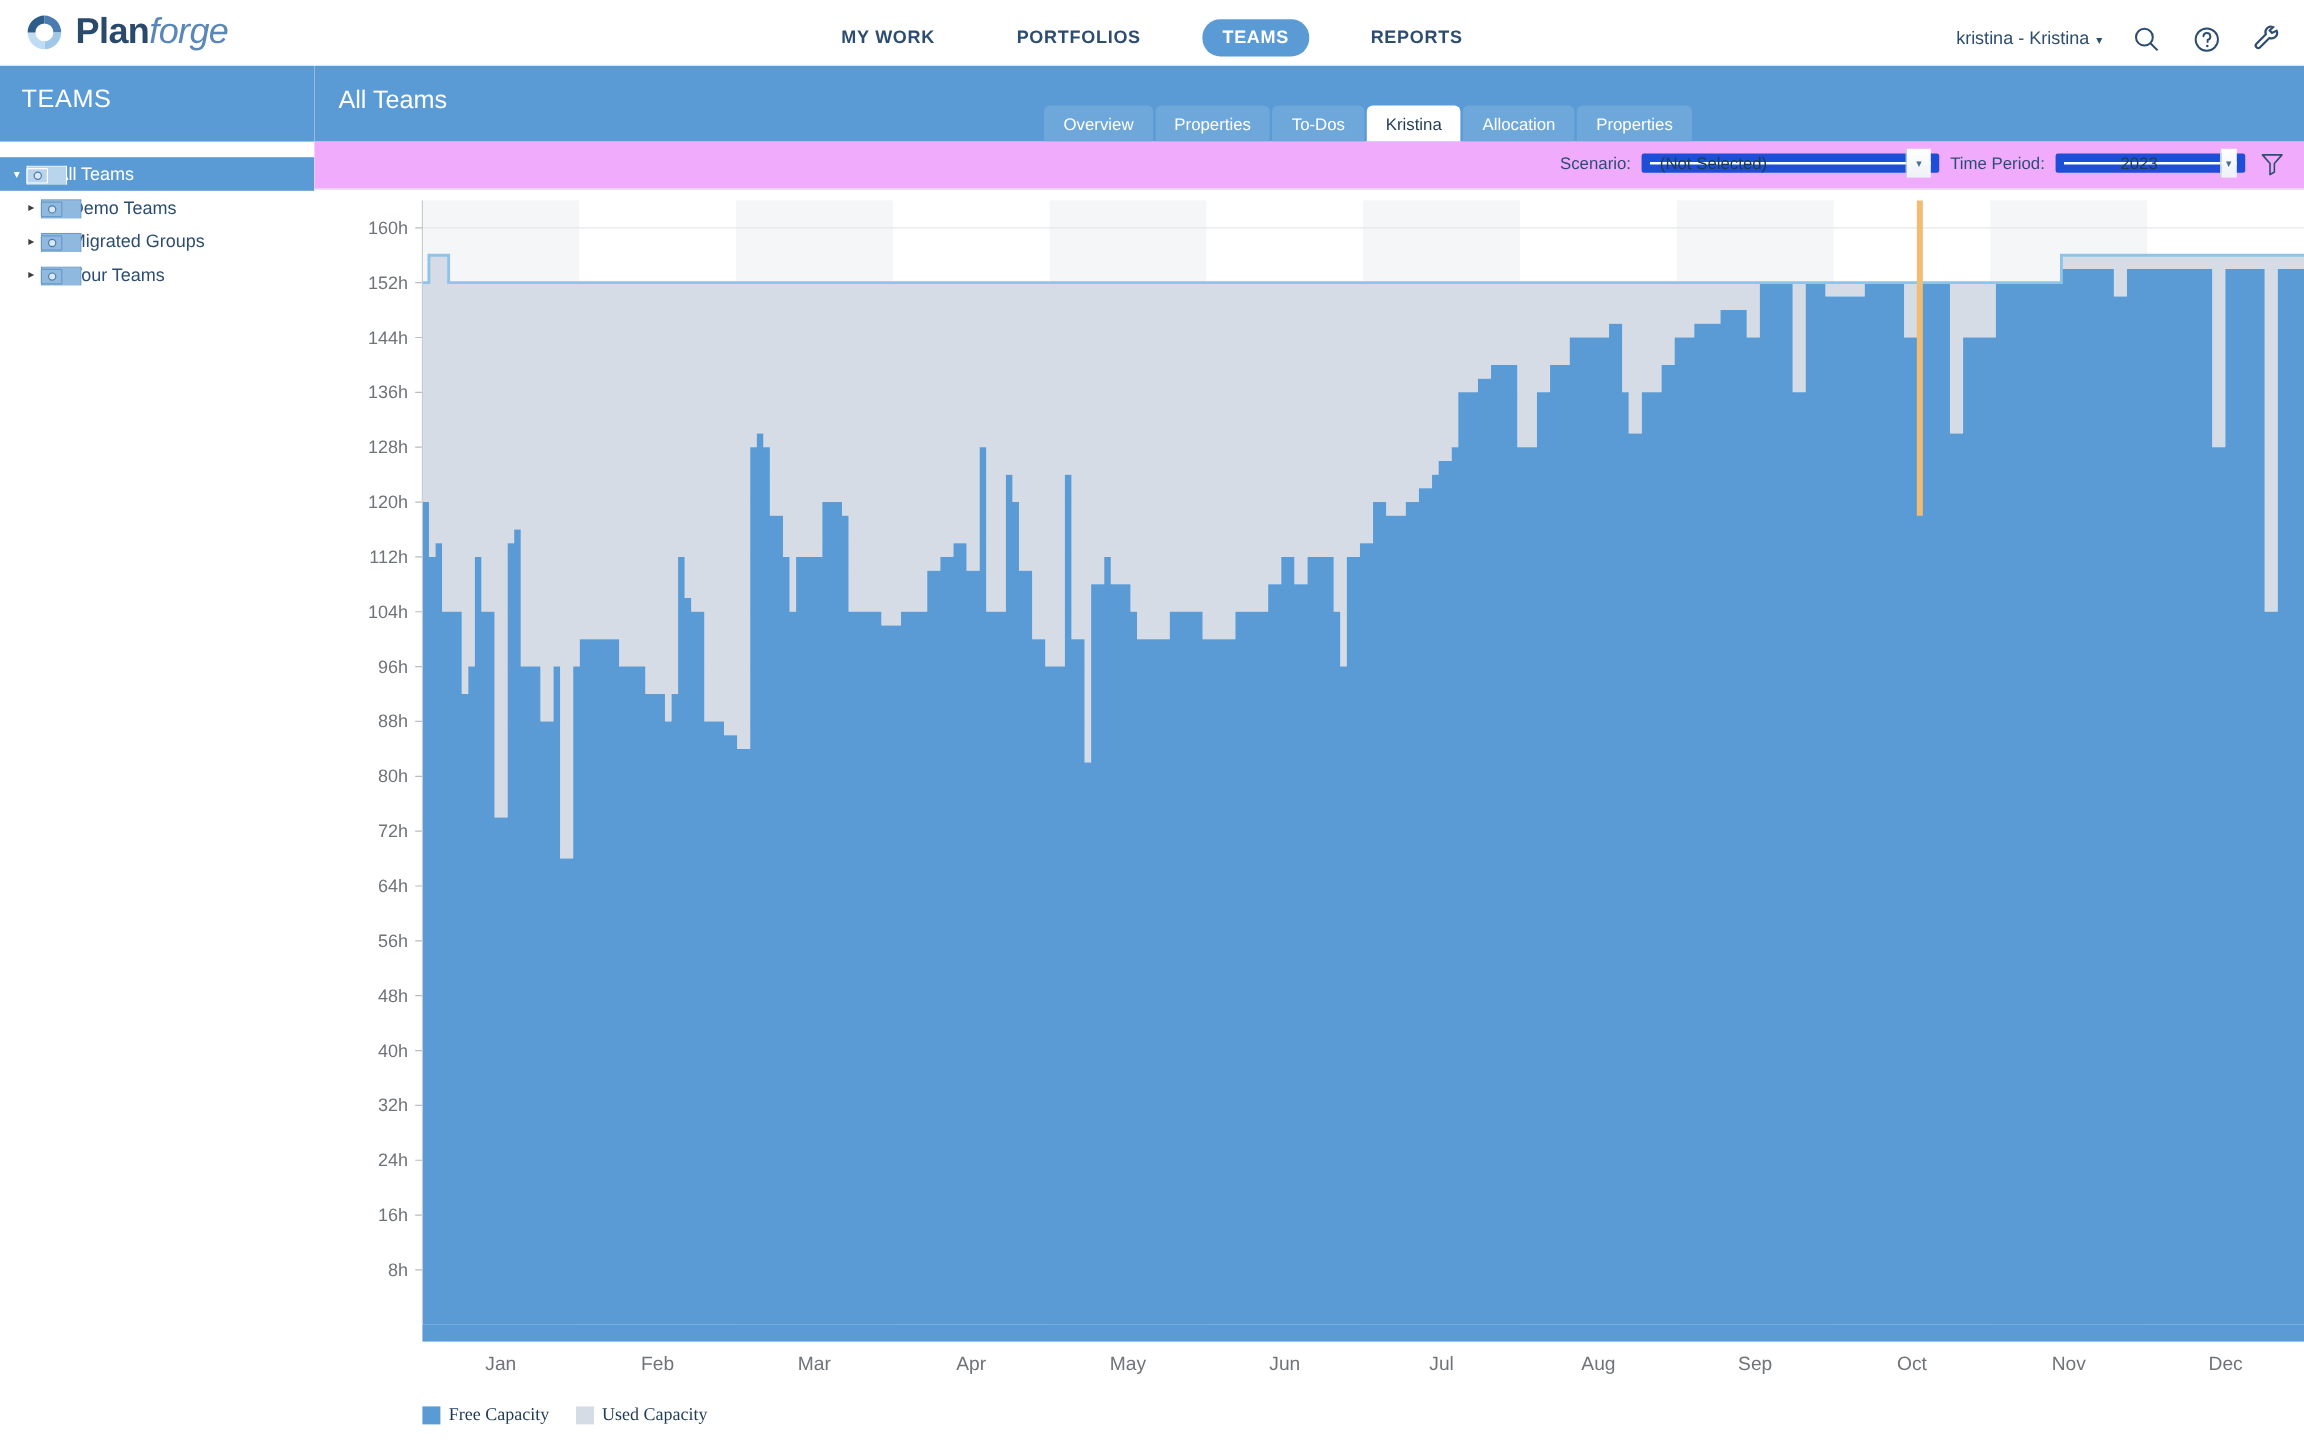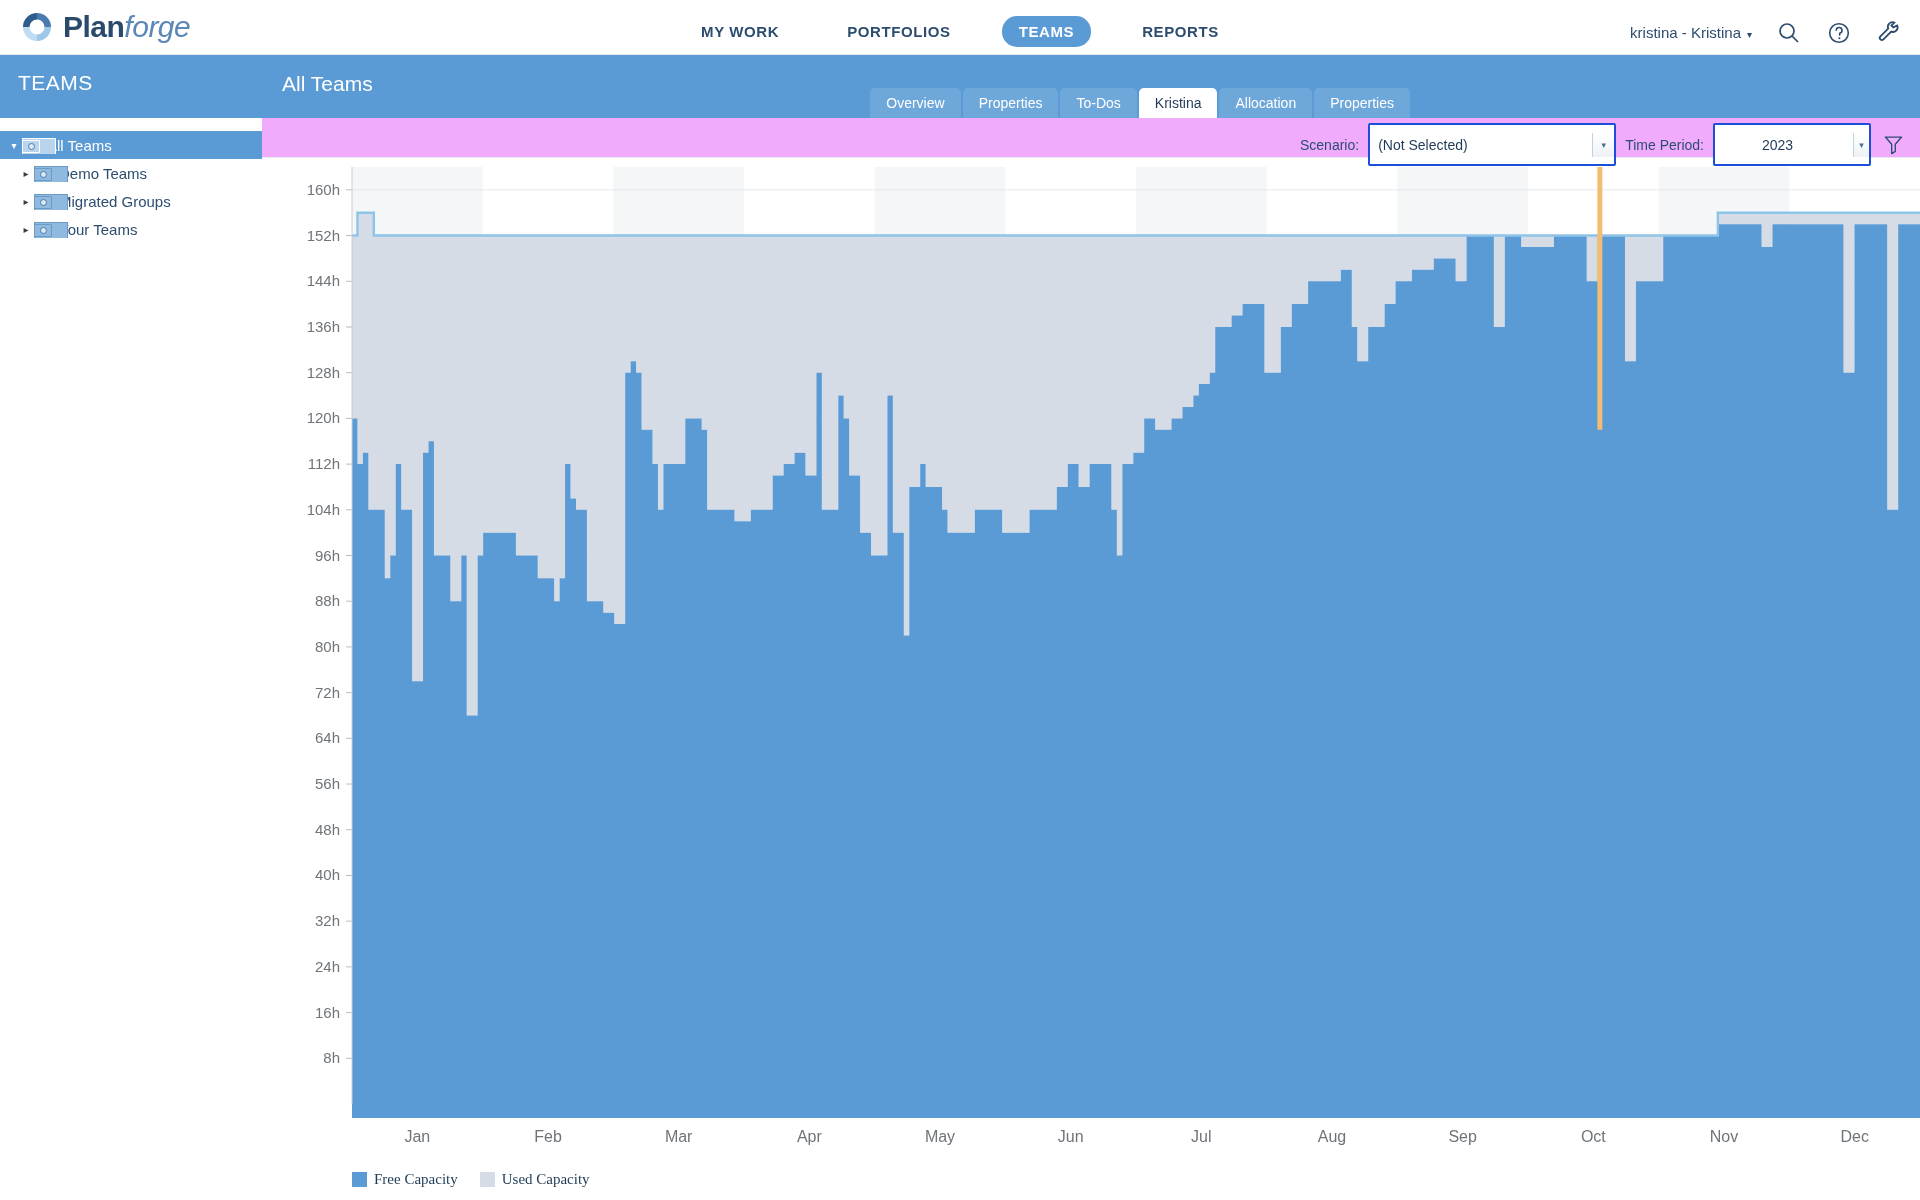--- a/index.html
+++ b/index.html
@@ -62,21 +62,21 @@
   #pagehead { height:63px; background:#5b9bd5; position:relative; }
   #pagetitle { position:absolute; left:20px; top:17px; font-size:21px; color:#ffffff; }
   #tabstrip { position:absolute; right:510px; bottom:0; display:flex; align-items:flex-end; gap:2px; }
   .tab { background:#6ea7da; color:#ffffff; font-size:14px; padding:8px 16px 7px;
          border-radius:5px 5px 0 0; cursor:pointer; white-space:nowrap; line-height:1.1; }
   .tab.active { background:#ffffff; color:#1f3a57; }
 
   #toolbar { height:40px; position:relative; background:#f0abfc; border-bottom:1px solid #e8ebee;text-decoration:underline; }
   #toolbar .ctrls { position:absolute; right:14px; top:5px; display:flex; align-items:center; gap:9px; }
   .ctl-label { font-size:14px; color:#2d4d70; white-space:nowrap; }
-  .combo { height:43px; border:2px solid #1d4ed8; background:#ffffff; display:flex;
+  .combo { height:16px; border:7px solid #1d4ed8; background:#ffffff; display:flex;
            align-items:center; border-radius:2px; cursor:pointer; }
   .combo .val { font-size:14px; color:#1f3a57; padding:0 8px; white-space:nowrap; }
   .combo .arw { width:22px; height:24px; border-left:1px solid #c3d2df; display:flex;
                 align-items:center; justify-content:center; font-size:9px; color:#4a6f95;
                 background:linear-gradient(#ffffff,#eef2f6); }
   #combo-scenario { width:248px; }
   #combo-scenario .val { width:224px; }
   #combo-period { width:158px; }
   #combo-period .val { width:134px;margin-left:39px; }
   #filter-btn { width:26px; height:26px; display:flex; align-items:center;

